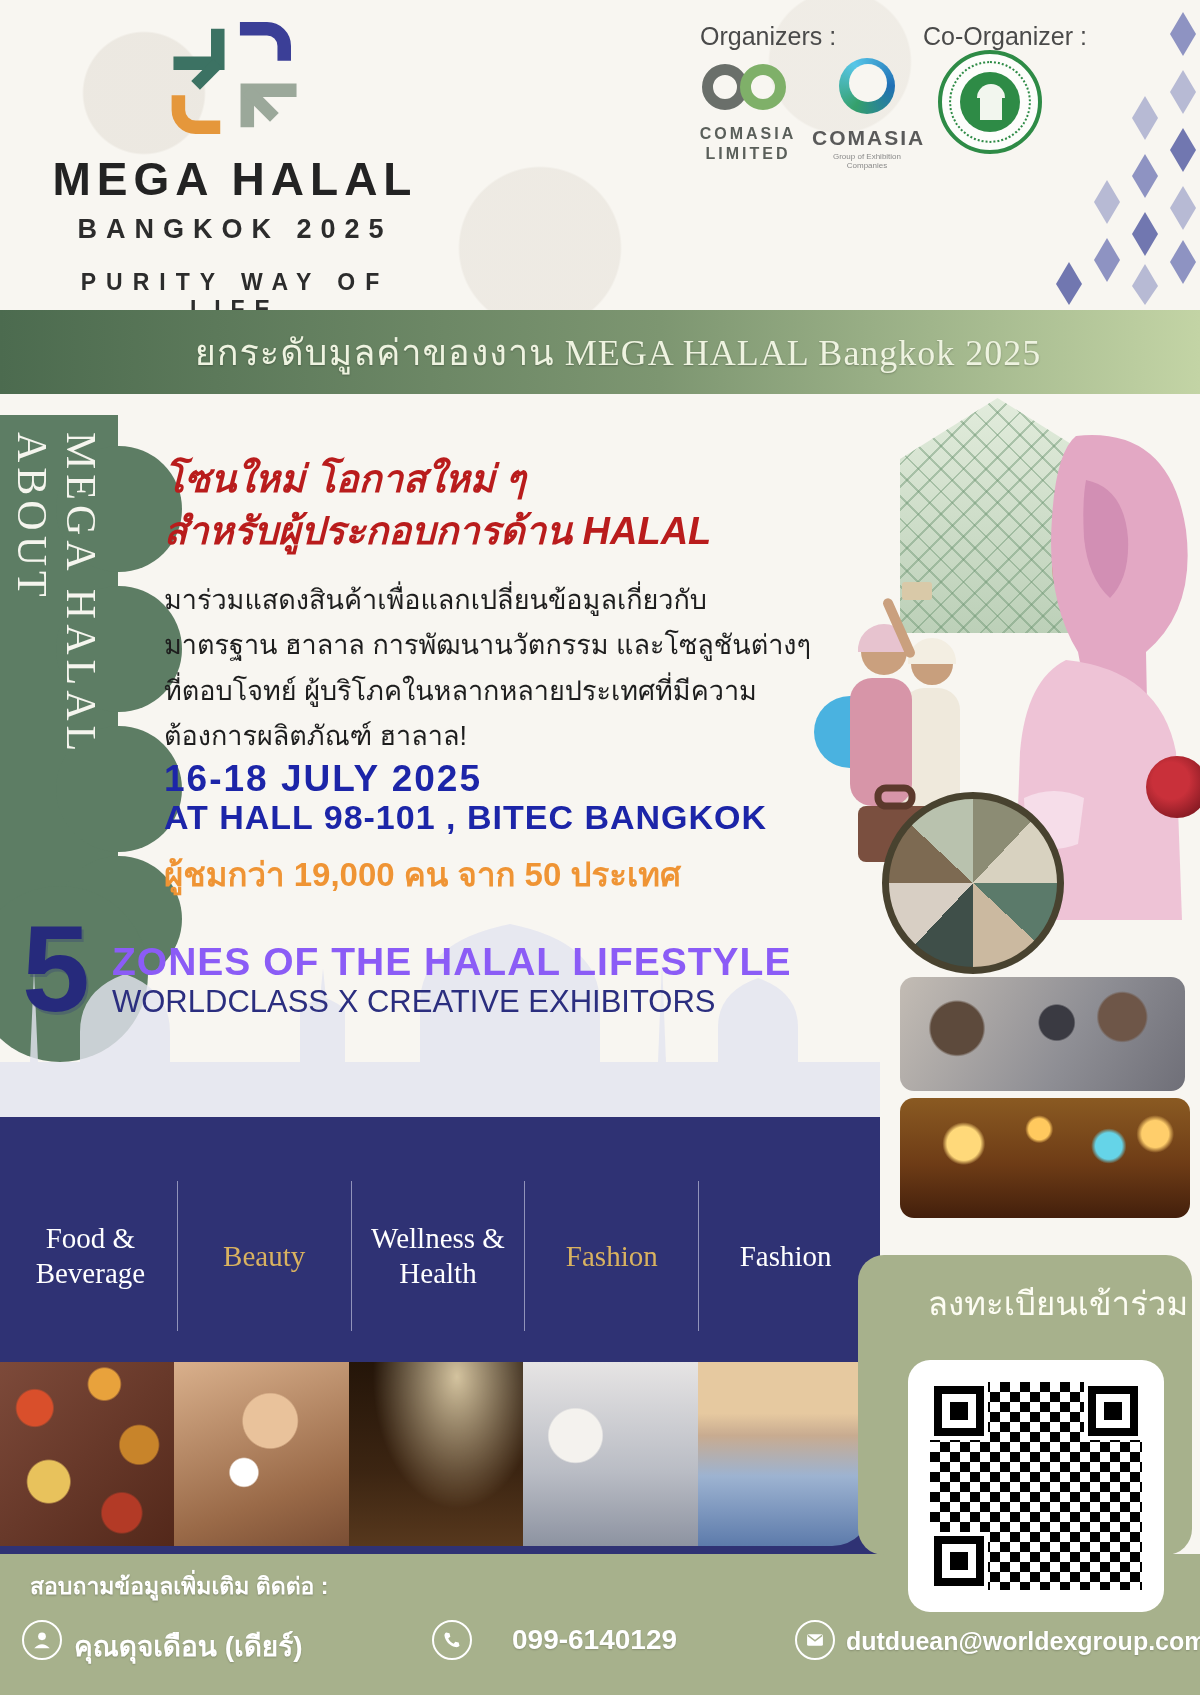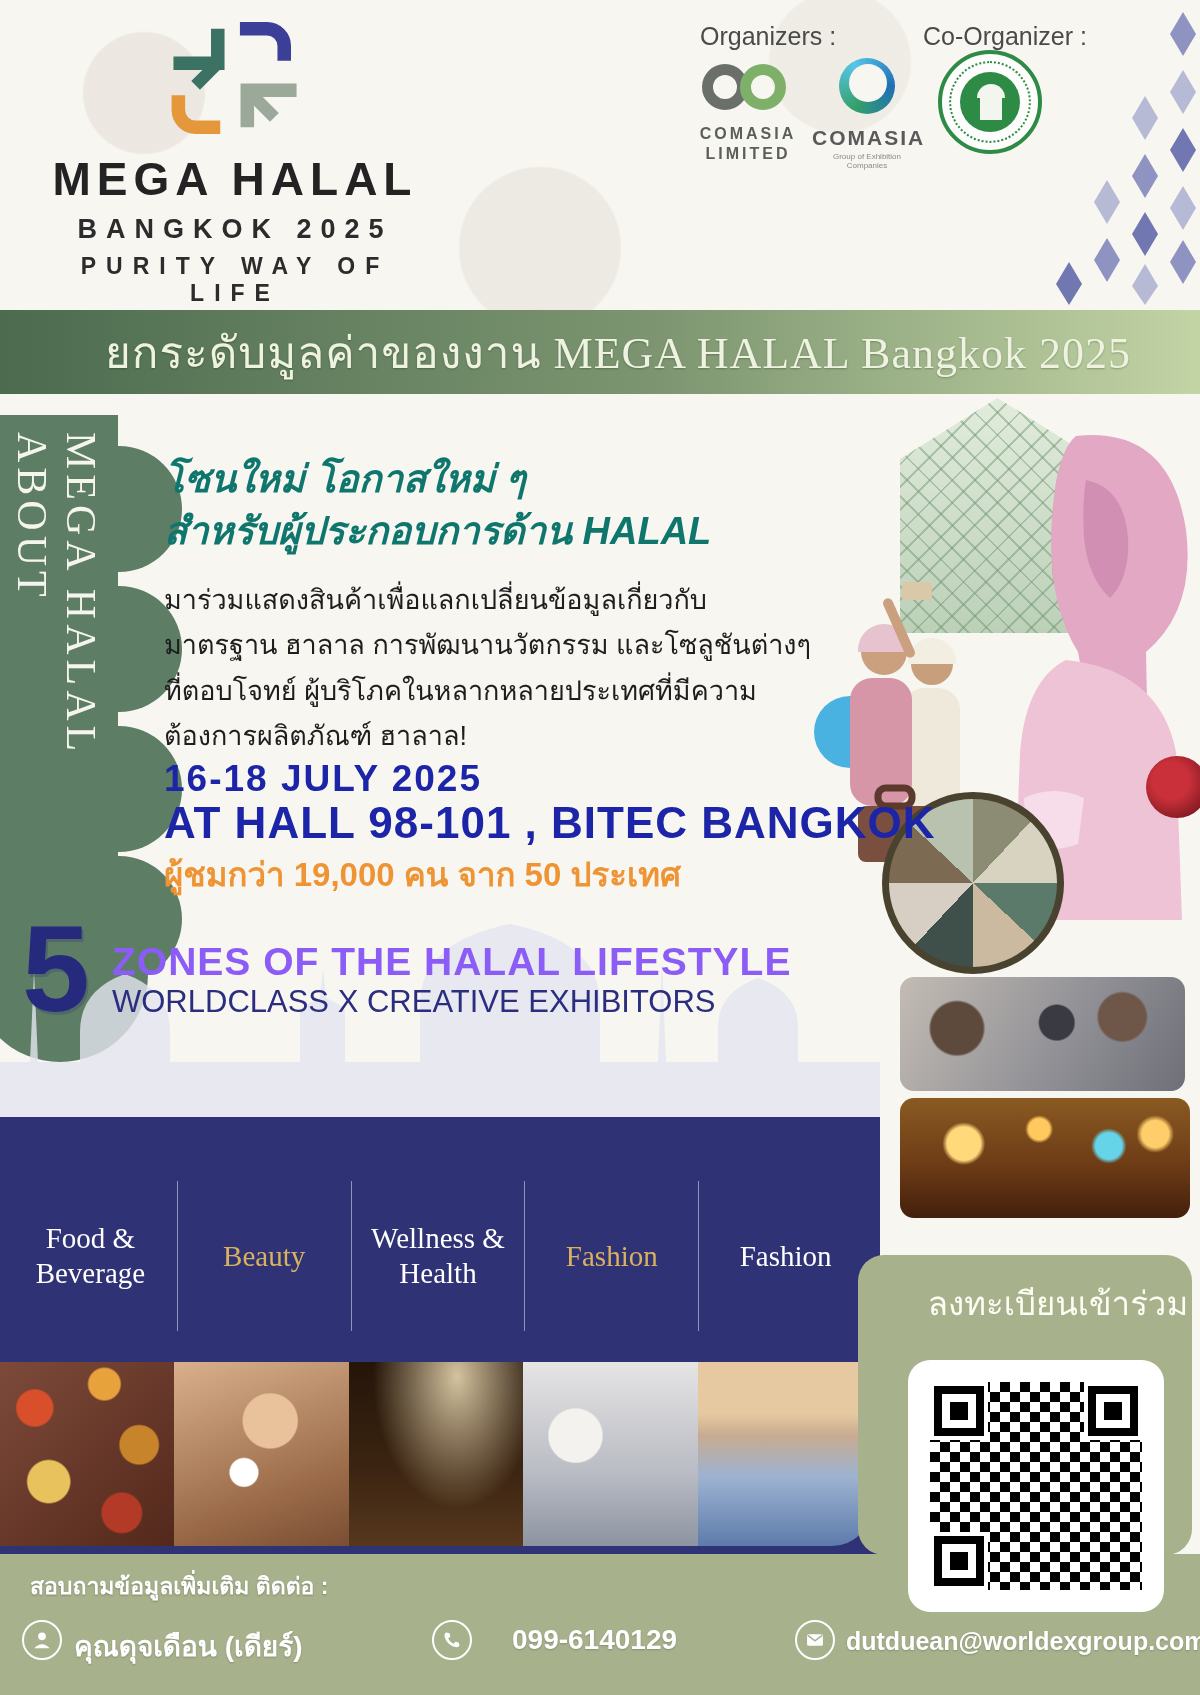--- a/index.html
+++ b/index.html
@@ -12,21 +12,21 @@
   .header-pattern{position:absolute;inset:0 0 auto 0;height:310px;
     background:
       radial-gradient(circle at 12% 30%, rgba(214,207,196,.35) 0 60px, transparent 62px),
       radial-gradient(circle at 45% 80%, rgba(214,207,196,.30) 0 80px, transparent 82px),
       radial-gradient(circle at 70% 20%, rgba(214,207,196,.25) 0 70px, transparent 72px),
       #f8f6f1;}
   .brand{position:absolute;left:40px;top:14px;width:390px;text-align:center;}
   .brand-glyph{display:block;margin:0 auto;}
   .brand-name{font-size:46px;font-weight:700;letter-spacing:6px;color:#232323;margin-top:10px;}
   .brand-sub{font-size:27px;font-weight:700;letter-spacing:9px;color:#2c2c2c;margin-top:8px;}
-  .brand-tag{font-size:23px;font-weight:600;letter-spacing:10px;color:#2c2c2c;margin-top:8px;}
+  .brand-tag{font-size:23px;font-weight:600;letter-spacing:10px;color:#2c2c2c;margin-top:24px;}
   .org-label{position:absolute;top:22px;font-size:25px;color:#4a4a4a;}
   .org-label.o1{left:700px;} .org-label.o2{left:923px;}
   .comasia{position:absolute;left:698px;top:60px;width:100px;text-align:center;}
   .comasia-circles{position:relative;height:56px;width:92px;margin:0 auto;}
   .comasia-circles .cc{position:absolute;width:46px;height:46px;border-radius:50%;box-sizing:border-box;top:4px;}
   .cc.gray{left:0;border:11px solid #6a6f6a;}
   .cc.green{left:38px;border:11px solid #7fb069;}
   .comasia-text{font-size:16px;font-weight:700;letter-spacing:3px;color:#5a5f5a;line-height:1.25;margin-top:8px;}
   .worldex{position:absolute;left:812px;top:58px;width:110px;text-align:center;}
   .worldex-ball{position:relative;width:56px;height:56px;border-radius:50%;margin:0 auto;
@@ -38,35 +38,35 @@
     border:4px solid #2e8b46;background:#fdfdfb;box-sizing:border-box;}
   .seal-ring{position:absolute;inset:7px;border:2px dotted #2e8b46;border-radius:50%;}
   .seal-core{position:absolute;inset:18px;border-radius:50%;background:#2e8b46;overflow:hidden;}
   .seal-bldg{position:absolute;left:20px;top:22px;width:22px;height:26px;background:#f2f6ee;}
   .seal-dome{position:absolute;left:17px;top:12px;width:28px;height:14px;border-radius:14px 14px 0 0;background:#f2f6ee;}
   .diamonds{position:absolute;right:0;top:0;}
   
   .banner{position:absolute;left:0;top:310px;width:1200px;height:84px;
     background:linear-gradient(90deg,#4c6b4f 0%,#7d9671 55%,#c3d4a5 100%);
     display:flex;align-items:center;justify-content:center;}
-  .banner-text{font-family:"Liberation Serif",serif;font-size:44px;color:#eef3e0;letter-spacing:1px;text-shadow:0 1px 2px rgba(0,0,0,.25);margin-left:36px;}
+  .banner-text{font-family:"Liberation Serif",serif;font-size:36px;color:#eef3e0;letter-spacing:1px;text-shadow:0 1px 2px rgba(0,0,0,.25);margin-left:36px;}
   
   .band{position:absolute;left:0;top:415px;width:118px;height:532px;background:#5d7d64;}
   .bump{position:absolute;width:126px;height:126px;border-radius:50%;background:#5d7d64;}
   .b1{left:56px;top:446px;} .b2{left:56px;top:586px;} .b3{left:56px;top:726px;} .b4{left:56px;top:856px;}
   .b5{left:-28px;top:886px;width:176px;height:176px;}
   .about-vertical{position:absolute;left:8px;top:432px;height:505px;
     writing-mode:vertical-lr;font-family:"Liberation Serif",serif;
     font-size:42px;color:#f5f5ee;letter-spacing:5px;line-height:1.15;z-index:3;}
   .about-vertical span{display:block;}
-  .headline{position:absolute;left:164px;font-size:38px;font-weight:700;font-style:italic;color:#0f766e;z-index:2;}
+  .headline{position:absolute;left:164px;font-size:38px;font-weight:700;font-style:italic;color:#b91c1c;z-index:2;}
   .h1{top:448px;} .h2{top:500px;}
   .about-body{position:absolute;left:164px;top:578px;width:655px;font-size:27px;line-height:1.68;color:#1e1e1e;z-index:2;}
   .date-line{position:absolute;left:164px;top:758px;font-size:37px;font-weight:700;color:#1c25a8;letter-spacing:2px;z-index:2;}
-  .venue-line{position:absolute;left:164px;top:798px;font-size:44px;font-weight:700;color:#1c25a8;letter-spacing:1px;z-index:2;}
+  .venue-line{position:absolute;left:164px;top:798px;font-size:34px;font-weight:700;color:#1c25a8;letter-spacing:1px;z-index:2;}
   .visitors-line{position:absolute;left:164px;top:848px;font-size:33px;font-weight:700;color:#ef9434;z-index:2;}
   
   .hero-patch{position:absolute;left:900px;top:398px;width:195px;height:235px;
     background:
       repeating-linear-gradient(45deg,rgba(110,150,115,.45) 0 2px,transparent 2px 16px),
       repeating-linear-gradient(-45deg,rgba(110,150,115,.45) 0 2px,transparent 2px 16px),
       linear-gradient(180deg,#e2ecdc,#bcd0b8);
     clip-path:polygon(50% 0,100% 26%,100% 100%,0 100%,0 26%);}
   .hero-woman{position:absolute;left:928px;top:418px;z-index:2;}
   .hero-selfie{position:absolute;left:806px;top:560px;z-index:1;}

